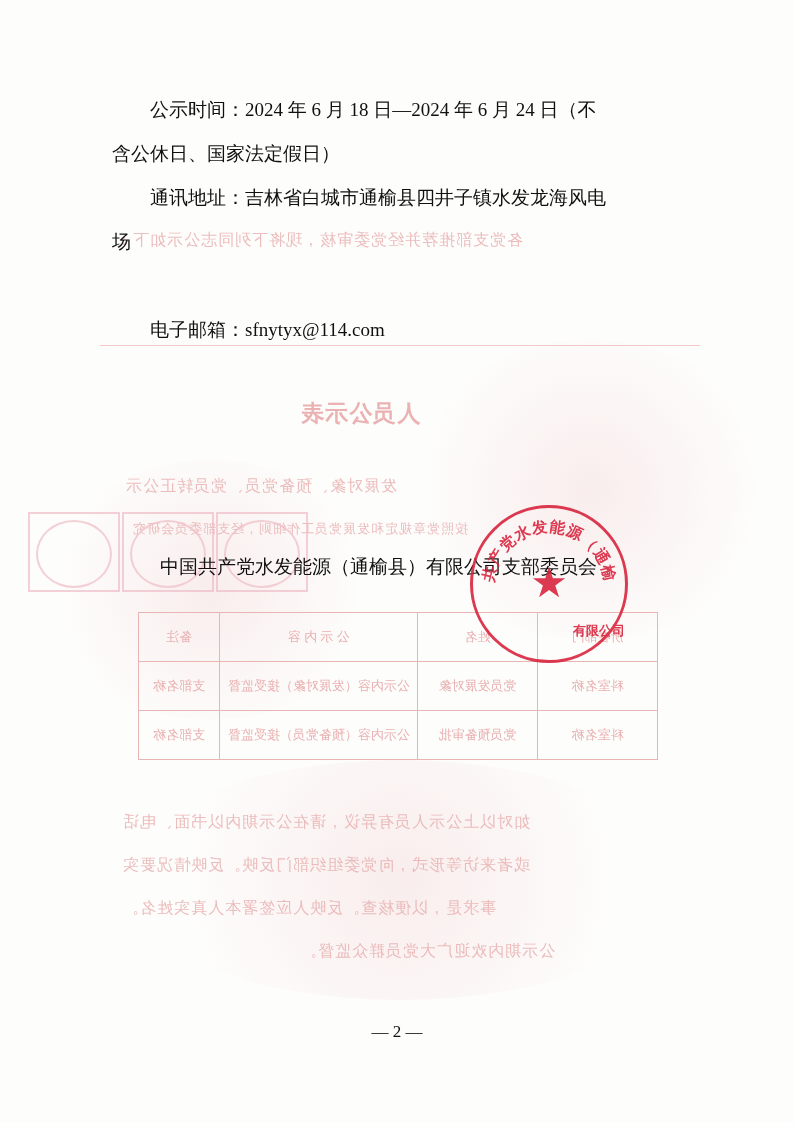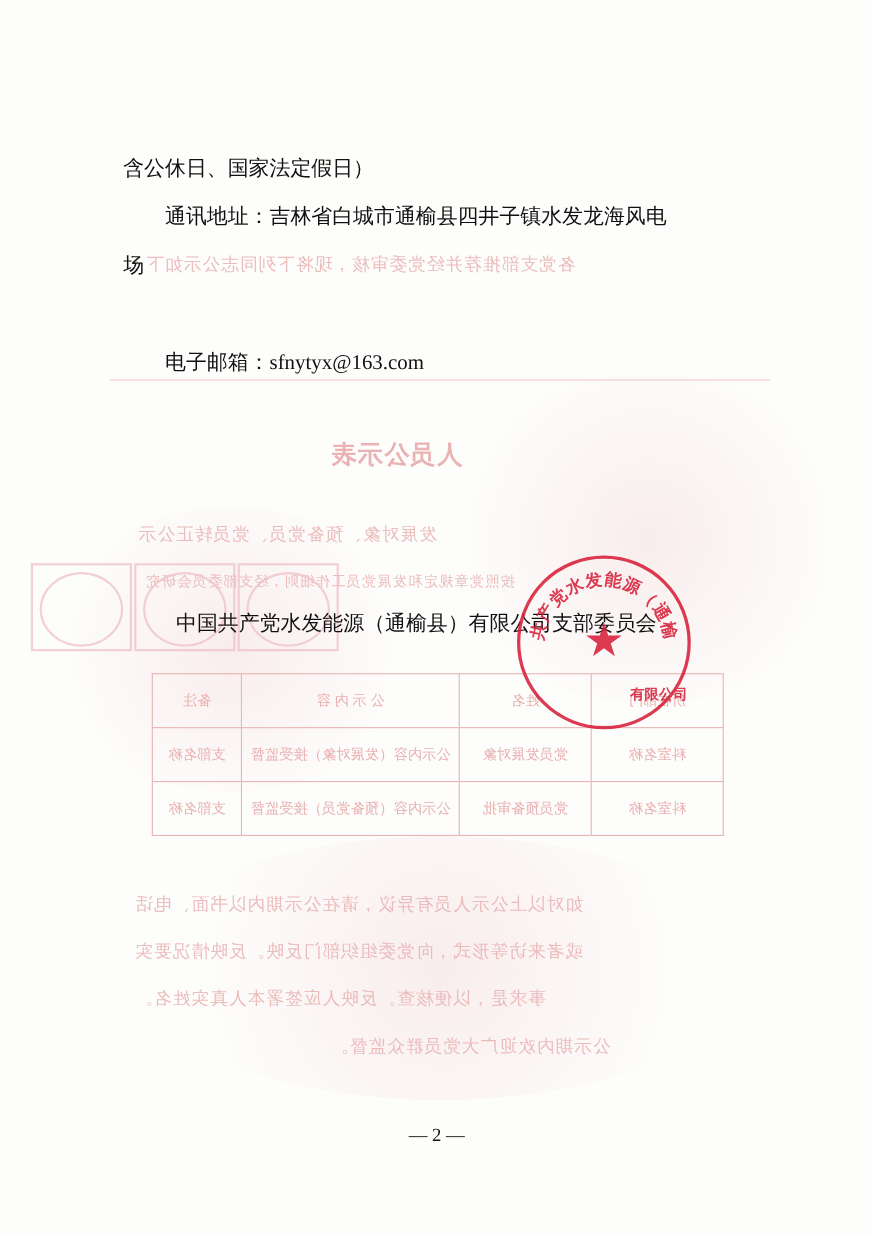--- a/index.html
+++ b/index.html
@@ -217,24 +217,25 @@
       <td>支部名称</td>
     </tr>
   </tbody>
     </table>
 
   <div class="bleed body" style="left:122px; top:812px;">如对以上公示人员有异议，请在公示期内以书面、电话</div>
   <div class="bleed body" style="left:122px; top:855px;">或者来访等形式，向党委组织部门反映。反映情况要实</div>
   <div class="bleed body" style="left:122px; top:898px;">事求是，以便核查。反映人应签署本人真实姓名。</div>
   <div class="bleed body" style="left:300px; top:941px;">公示期内欢迎广大党员群众监督。</div>
 
+  <div class="doc-text indent" style="top:88px;">公示时间：2024 年 6 月 18 日—2024 年 6 月 24 日（不</div>
   <div class="doc-text indent" style="top:176px;">通讯地址：吉林省白城市通榆县四井子镇水发龙海风电</div>
   <div class="doc-text" style="top:132px;">含公休日、国家法定假日）</div>
   <div class="doc-text" style="top:220px;">场</div>
-  <div class="doc-text indent" style="top:308px;">电子邮箱：sfnytyx@163.com</div>
+  <div class="doc-text indent" style="top:308px;">电子邮箱：sfnytyx@114.com</div>
 
   <div class="org-line" style="top:554px;">中国共产党水发能源（通榆县）有限公司支部委员会</div>
 
 
   <div class="seal">
     <svg class="seal-arc" viewBox="0 0 152 152">
       <defs>
         <path id="arcpath" d="M 20,80 A 56,56 0 0 1 132,80"></path>
       </defs>
       <text>

